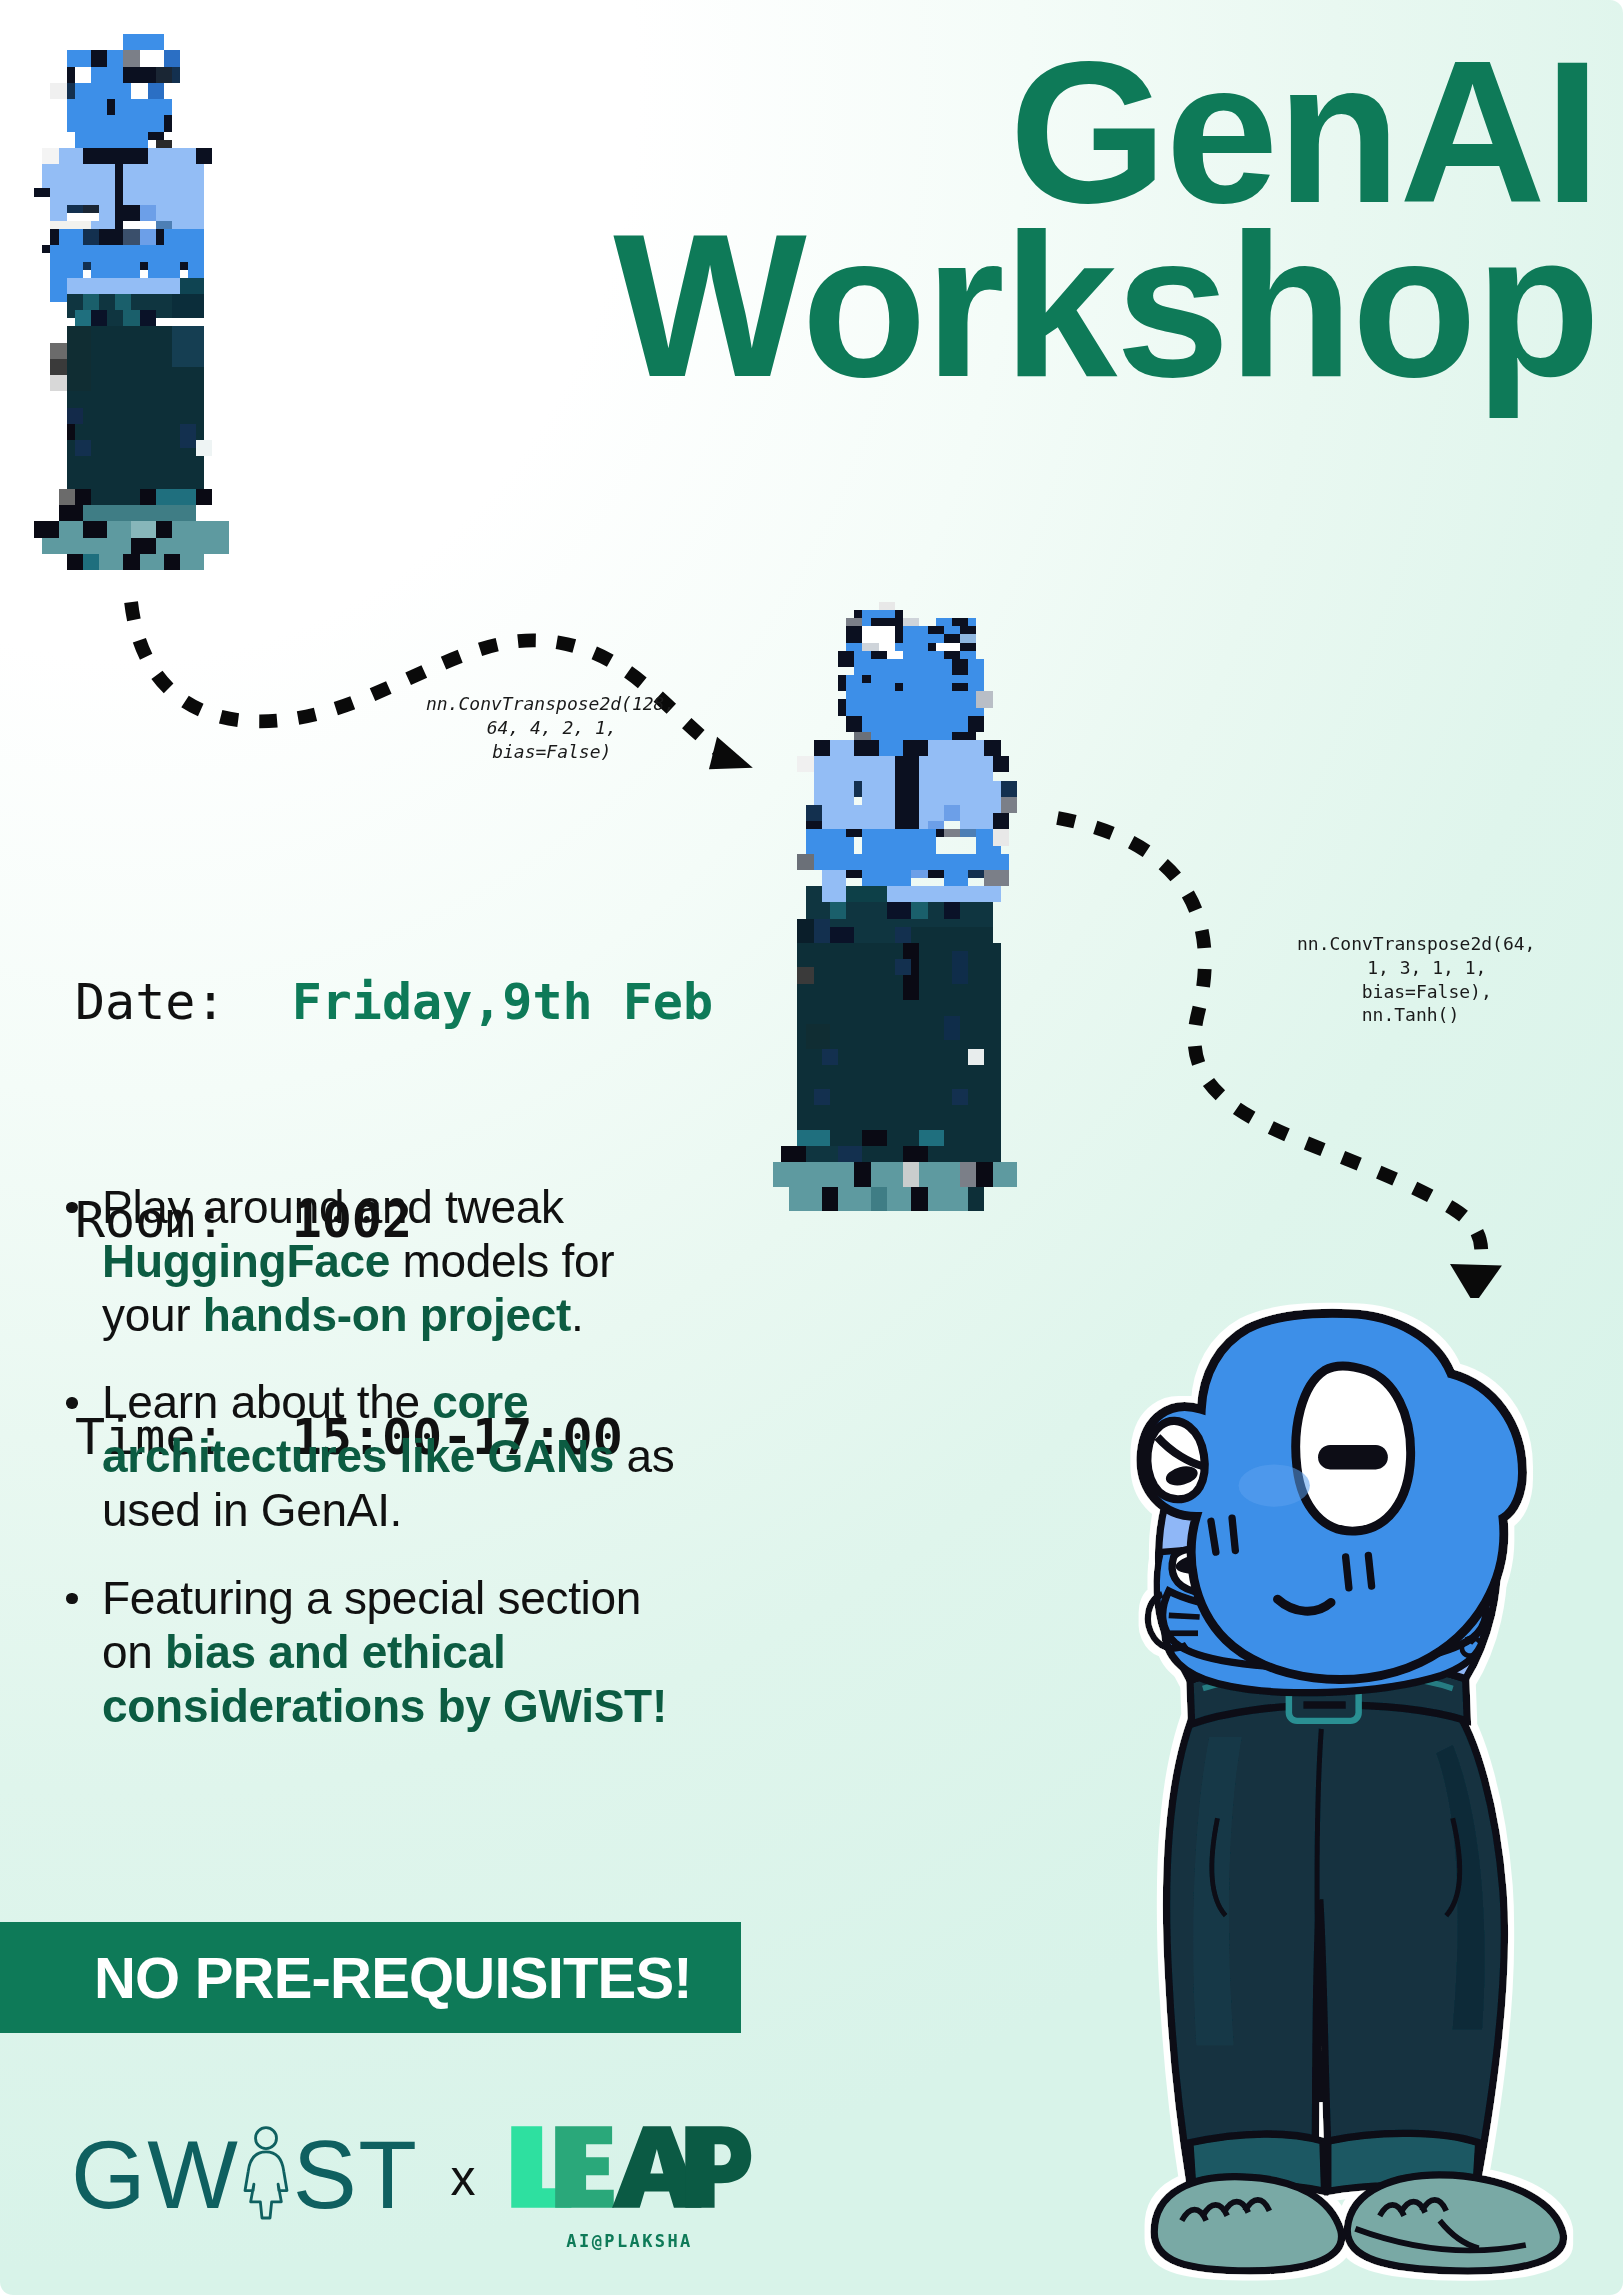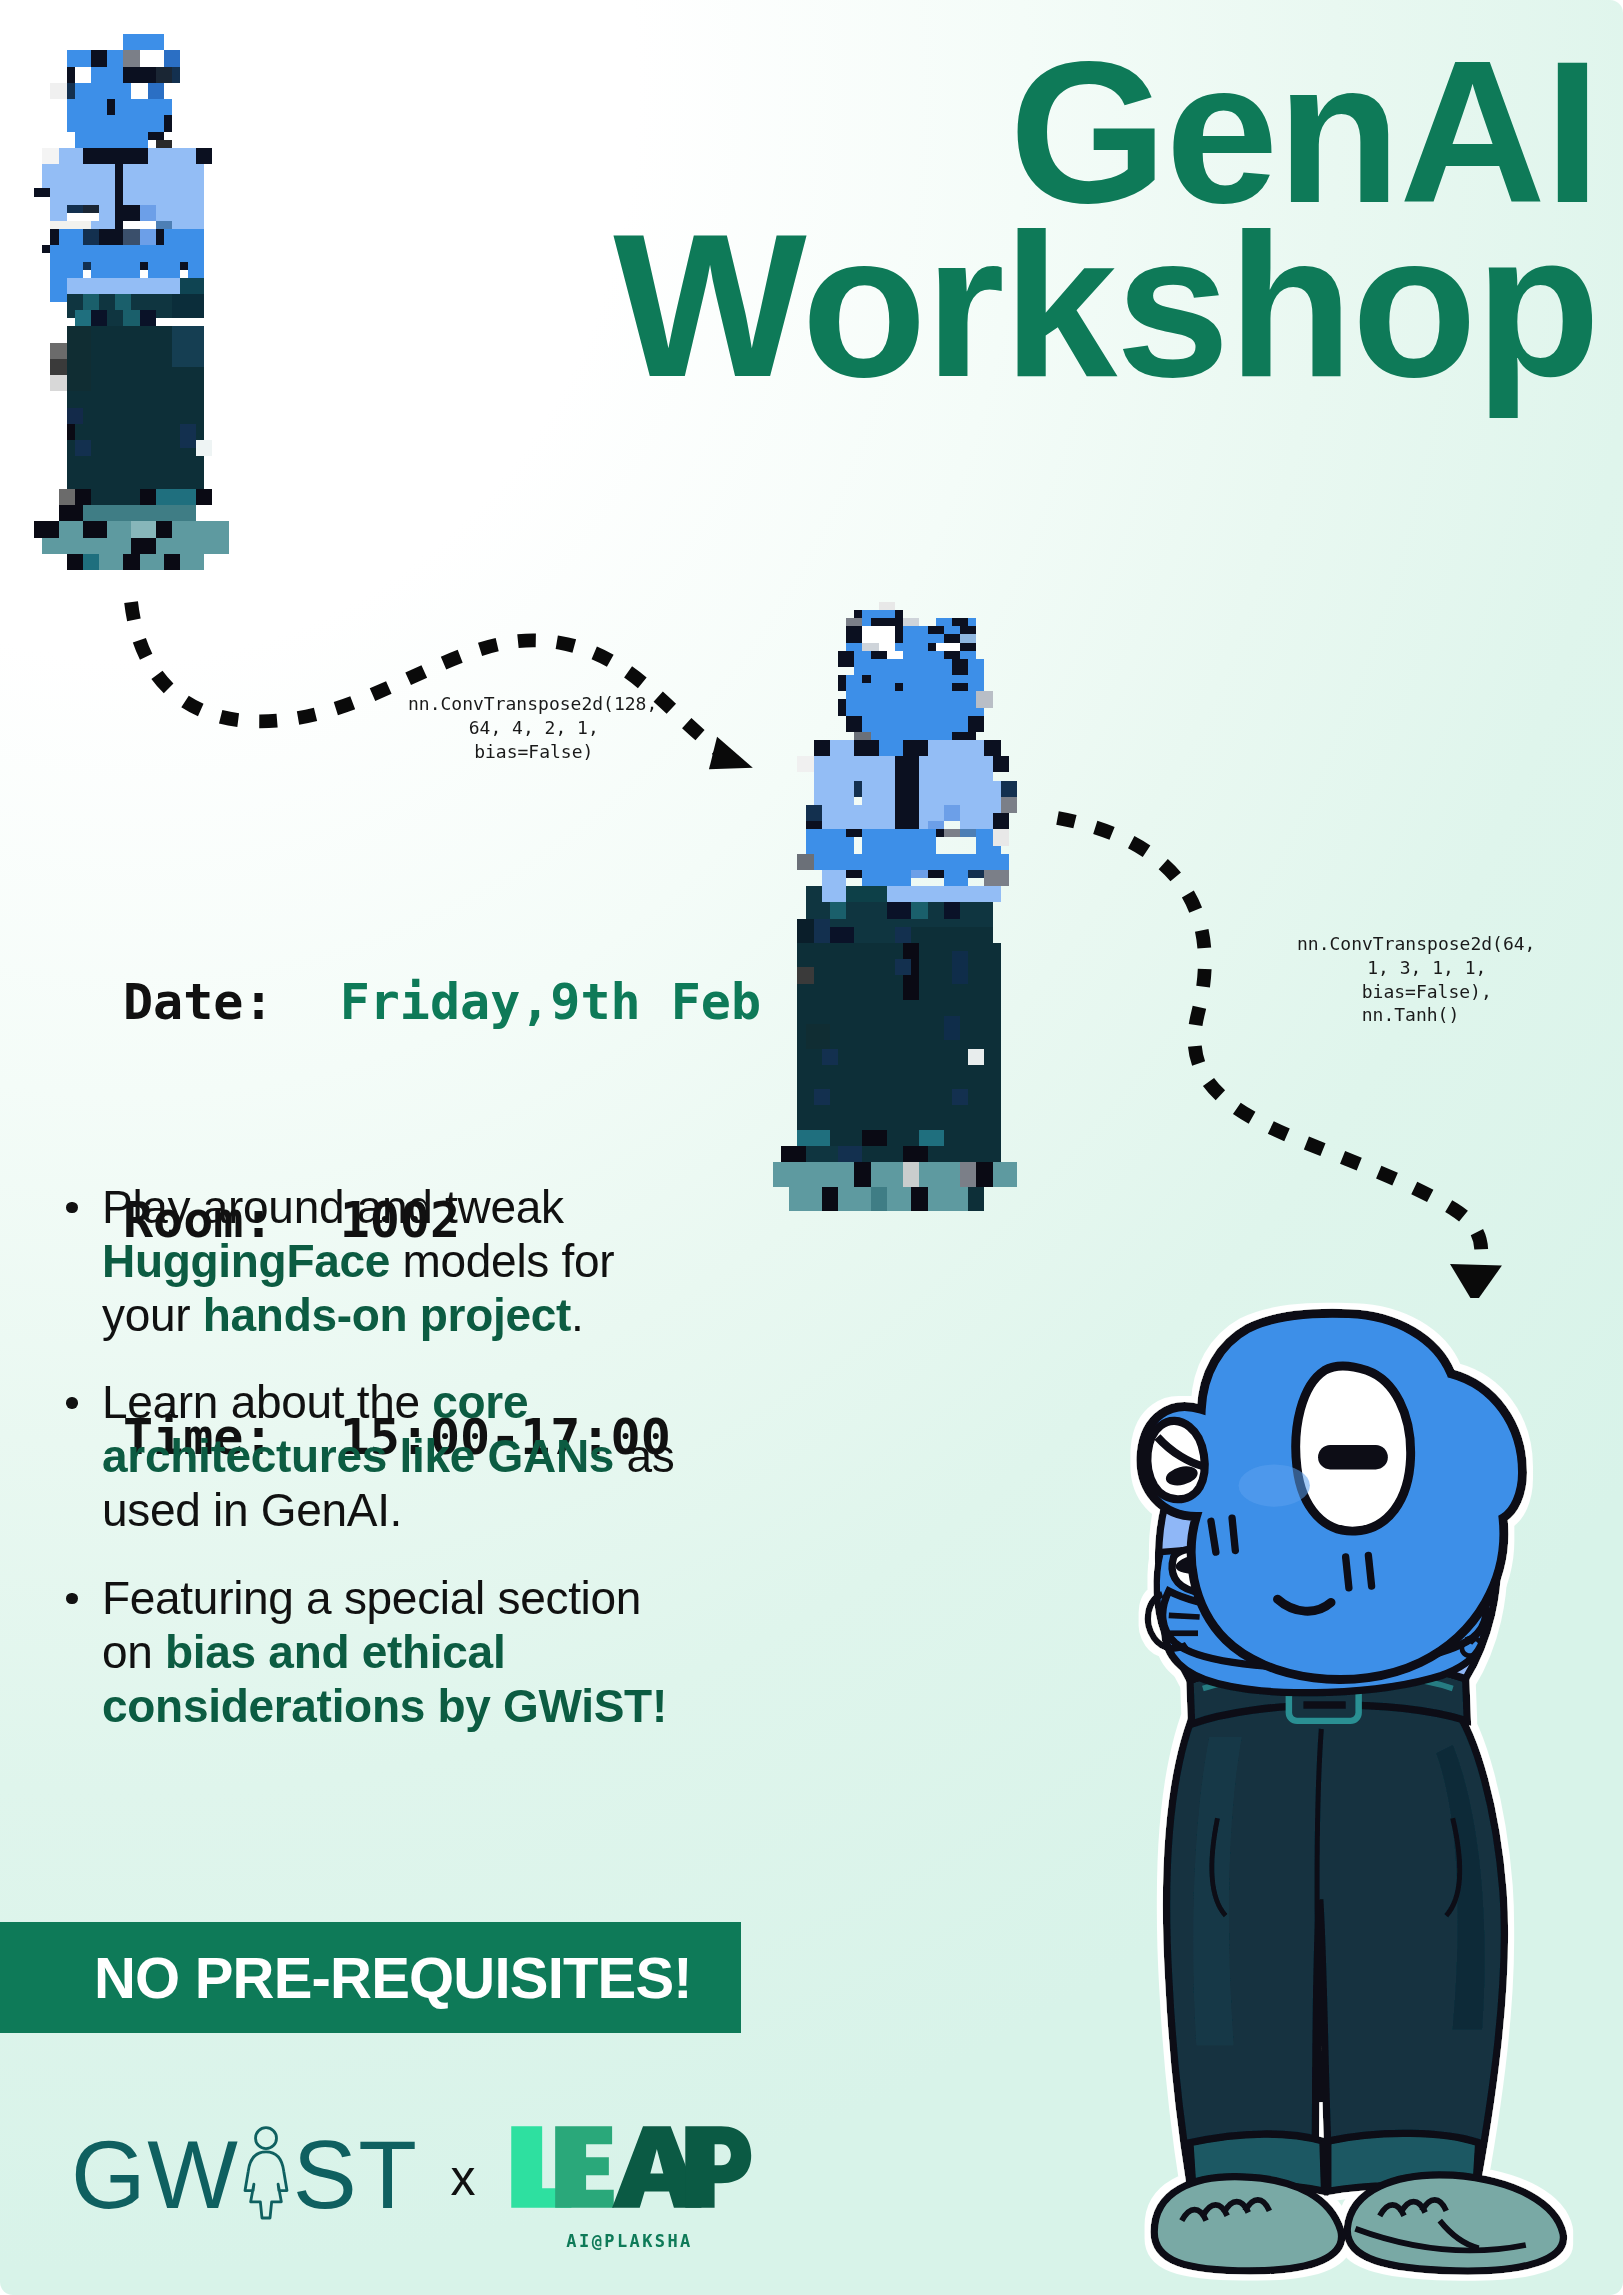--- a/index.html
+++ b/index.html
@@ -37,21 +37,21 @@
 
   
   #details{
     position:absolute; left:75px; top:821px;
     font-family:"DejaVu Sans Mono","Liberation Mono",monospace;
     font-size:50px;
     line-height:1.45;
     white-space:pre;
   }
   .det-row{display:block;}
-  .det-label{color:#111111;font-weight:bold;margin-left:48px;}
+  .det-label{color:#111111;font-weight:normal;}
   .det-value{font-weight:bold;color:#111111;margin-left:36px;}
   .det-value.accent{color:#0e7a58;}
 
   
   #bullets{
     position:absolute; left:55px; top:1181px; width:649px;
   }
   .bullet{
     position:relative;
     padding-left:47px;
@@ -73,21 +73,21 @@
   
   .code-note{
     position:absolute;
     font-family:"DejaVu Sans Mono","Liberation Mono",monospace;
     font-size:18px;
     line-height:1.32;
     color:#1a1a1a;
     white-space:pre;
     text-align:center;
   }
-  #code-note-1{left:408px;top:692px;width:219px;}
+  #code-note-1{left:426px;top:692px;width:219px;font-style:italic;}
   #code-note-2{left:1270px;top:932px;width:227px;margin-left:27px;}
 
   
   #banner{
     position:absolute;left:0;top:1922px;
     width:741px;height:111px;
     background:#0e7a58;
     display:flex;align-items:center;
   }
   #banner-text{

